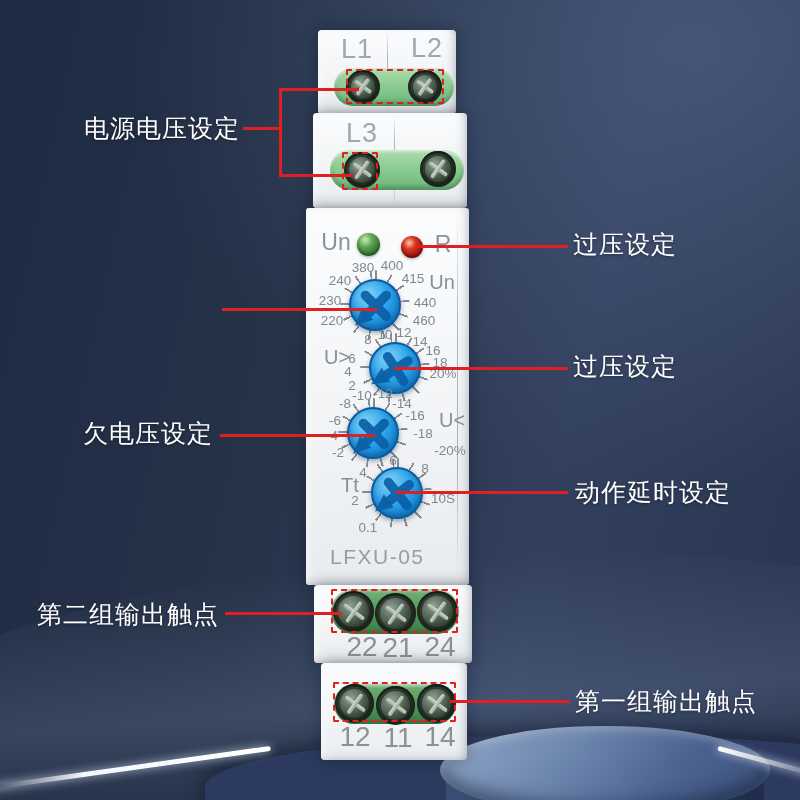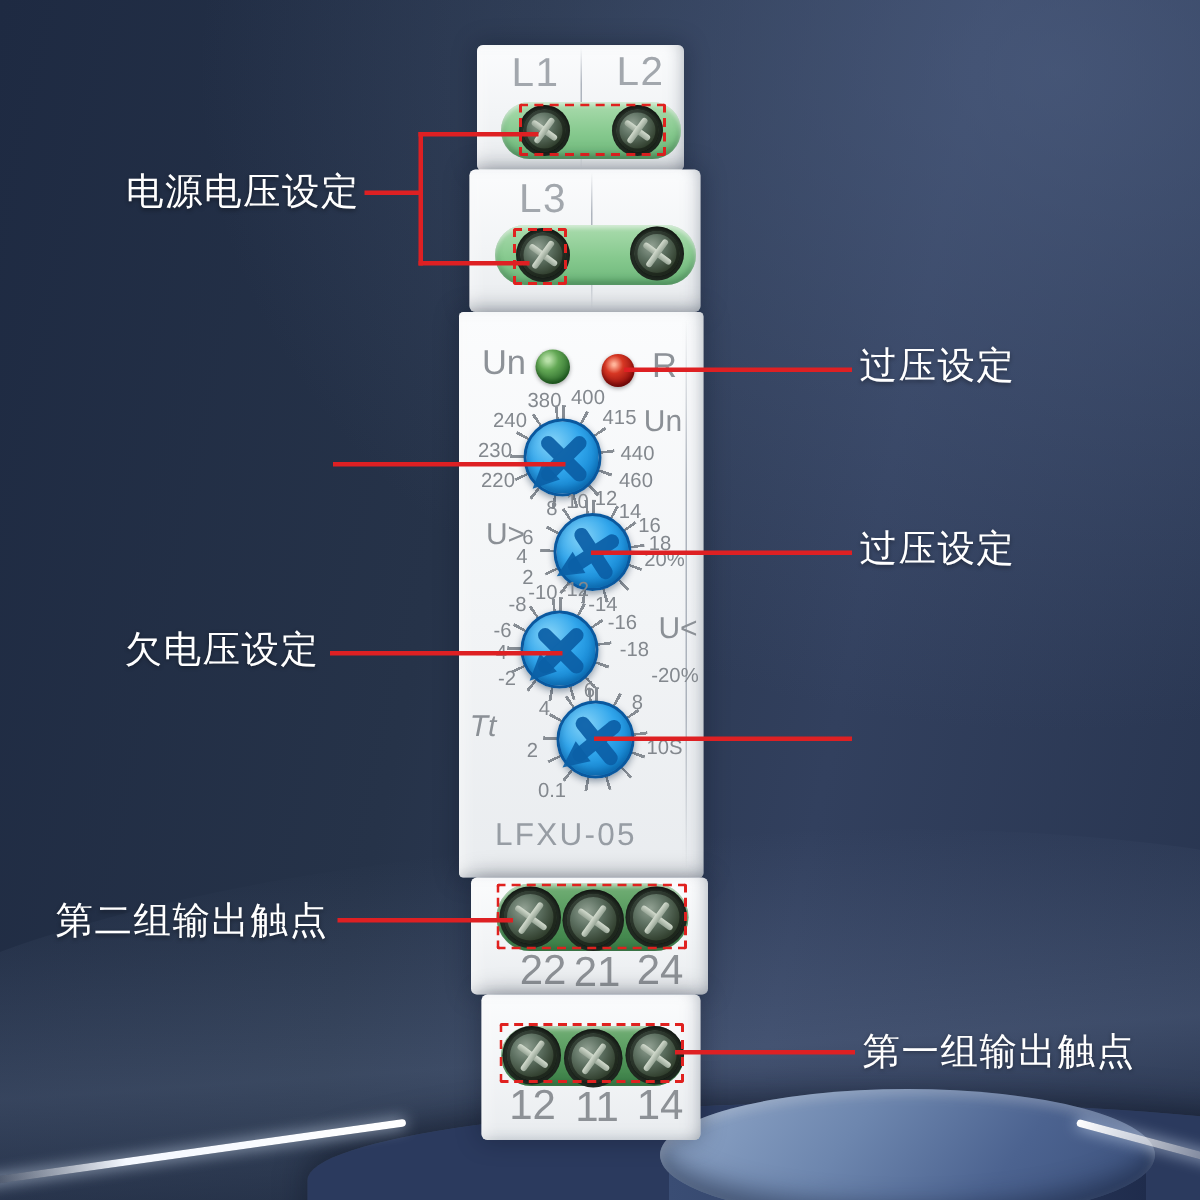--- a/index.html
+++ b/index.html
@@ -212,21 +212,21 @@
     <span class="scale-num" style="left:32px;top:244px;">-2</span>
     <span class="scale-num" style="left:117px;top:242px;margin-left:27px;">-20%</span>
     <div class="knob" style="left:41px;top:199px;">
       <div class="ticks"></div>
       <div class="body"></div>
       <svg class="pointer" viewBox="0 0 60 60">
           <use href="#xarrow"></use>
         </svg>
     </div>
 
-    <span class="scale-big" style="left:16px;top:277px;font-style:italic;">Tt</span>
+    <span class="scale-big" style="left:44px;top:277px;">Tt</span>
     <span class="scale-num" style="left:57px;top:264px;">4</span>
     <span class="scale-num" style="left:87px;top:252px;">6</span>
     <span class="scale-num" style="left:119px;top:260px;">8</span>
     <span class="scale-num" style="left:49px;top:292px;">2</span>
     <span class="scale-num" style="left:137px;top:290px;">10S</span>
     <span class="scale-num" style="left:62px;top:319px;">0.1</span>
     <div class="knob" style="left:65px;top:259px;">
       <div class="ticks"></div>
       <div class="body"></div>
       <svg class="pointer" viewBox="0 0 60 60" style="transform:rotate(6deg);">
@@ -283,15 +283,16 @@
   <div class="rline" style="left:416px;top:245px;width:152px;"></div>
   <div class="rline" style="left:394px;top:367px;width:174px;"></div>
   <div class="rline" style="left:396px;top:491px;width:172px;"></div>
   <div class="rline" style="left:450px;top:700px;width:120px;"></div>
 
   <div class="callout" style="right:560px;top:116px;">电源电压设定</div>
   <div class="callout" style="right:587px;top:421px;">欠电压设定</div>
   <div class="callout" style="right:581px;top:602px;">第二组输出触点</div>
   <div class="callout" style="left:573px;top:232px;">过压设定</div>
   <div class="callout" style="left:573px;top:354px;">过压设定</div>
+  <div class="callout" style="left:575px;top:480px;">动作延时设定</div>
   <div class="callout" style="left:575px;top:689px;">第一组输出触点</div>
 
 </div>
 
 </body></html>

